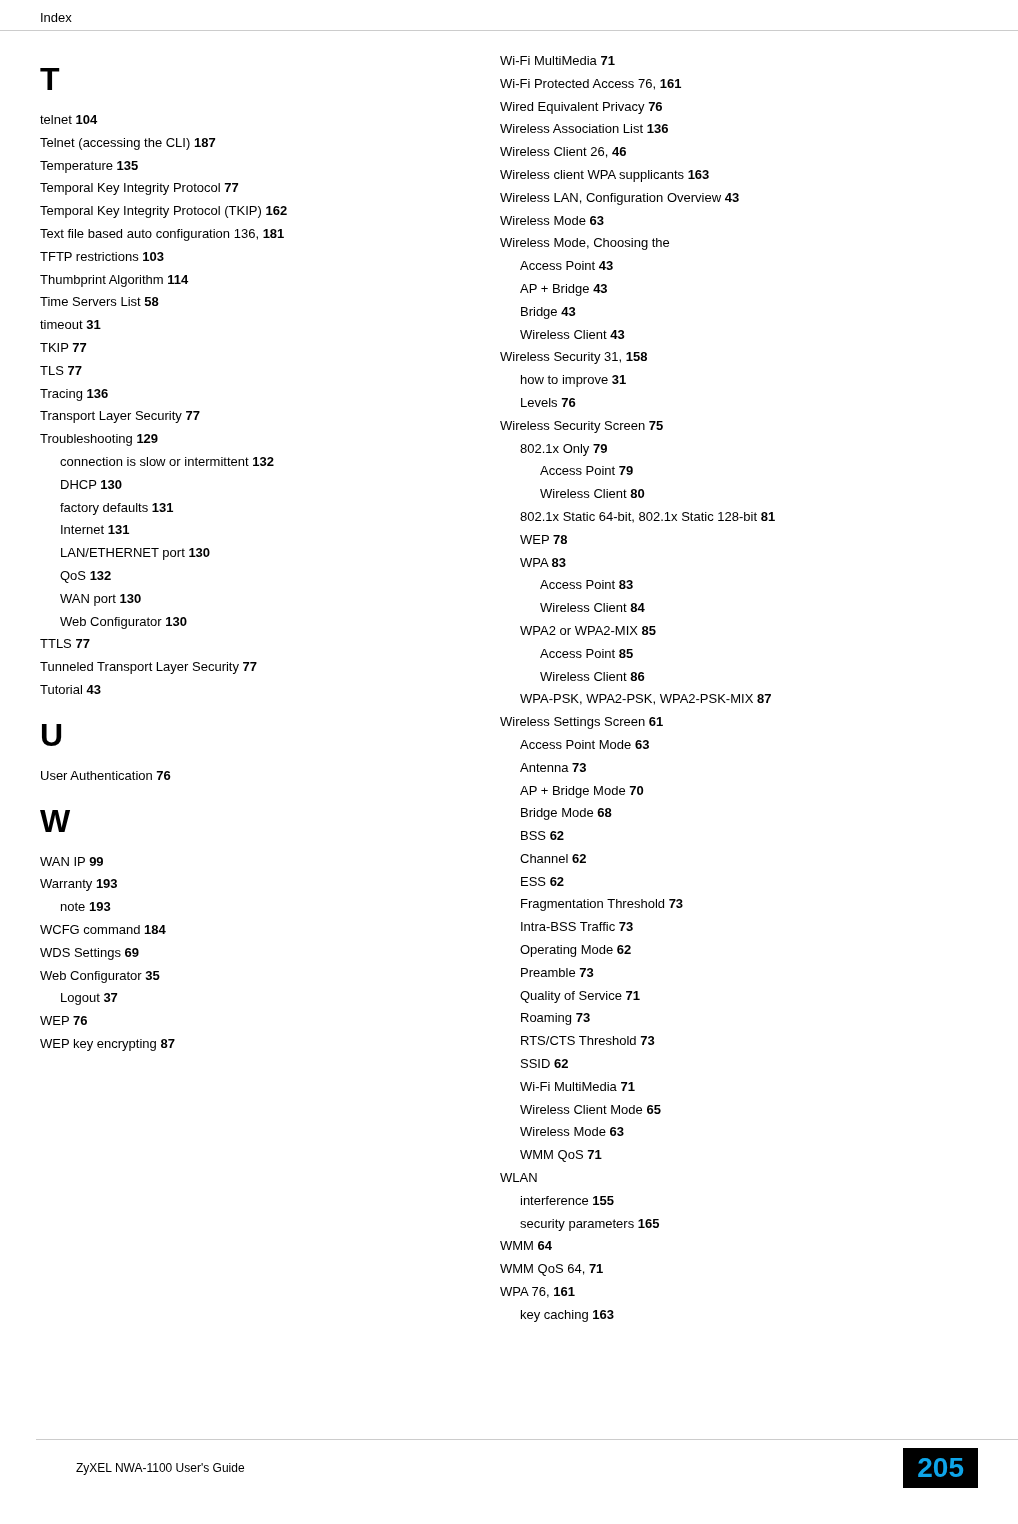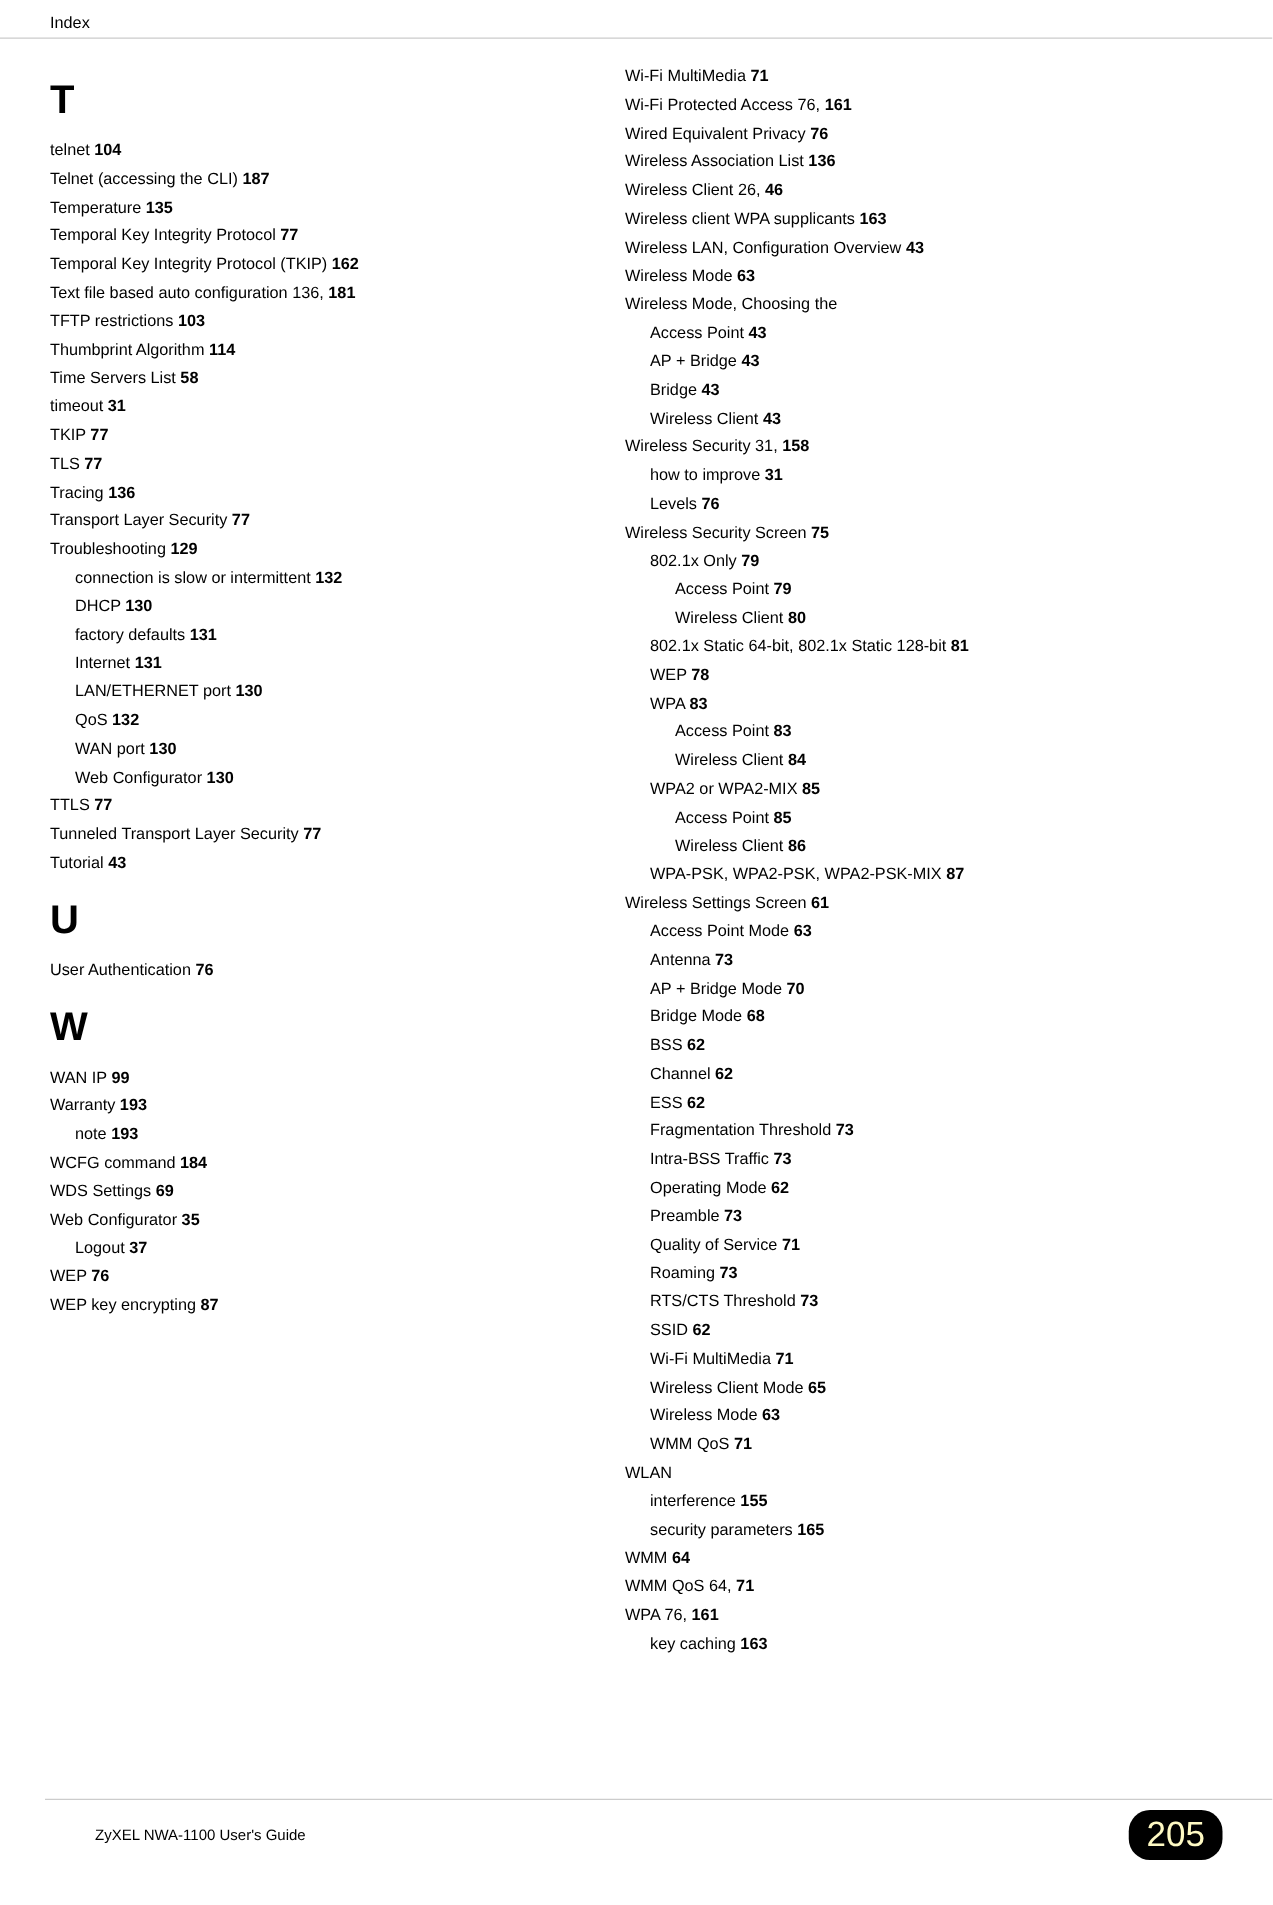--- a/index.html
+++ b/index.html
@@ -66,25 +66,24 @@
       padding: 16px 40px;
       border-top: 1px solid #ccc;
       padding-top: 8px;
       margin-left: 36px;
     }
     .footer-left {
       font-size: 12px;
     }
     .footer-right {
       font-size: 28px;
-      font-weight: normal;
+      font-weight: bold;
       background: #000;
-      color: #fef9c3;
+      color: #0ea5e9;
       padding: 4px 14px;
-      border-radius: 17px;
     }
     .bold { font-weight: bold; }
   </style>
 </head>
 <body>
 
 <div class="page-header">
   <span>Index</span>
 </div>
 

